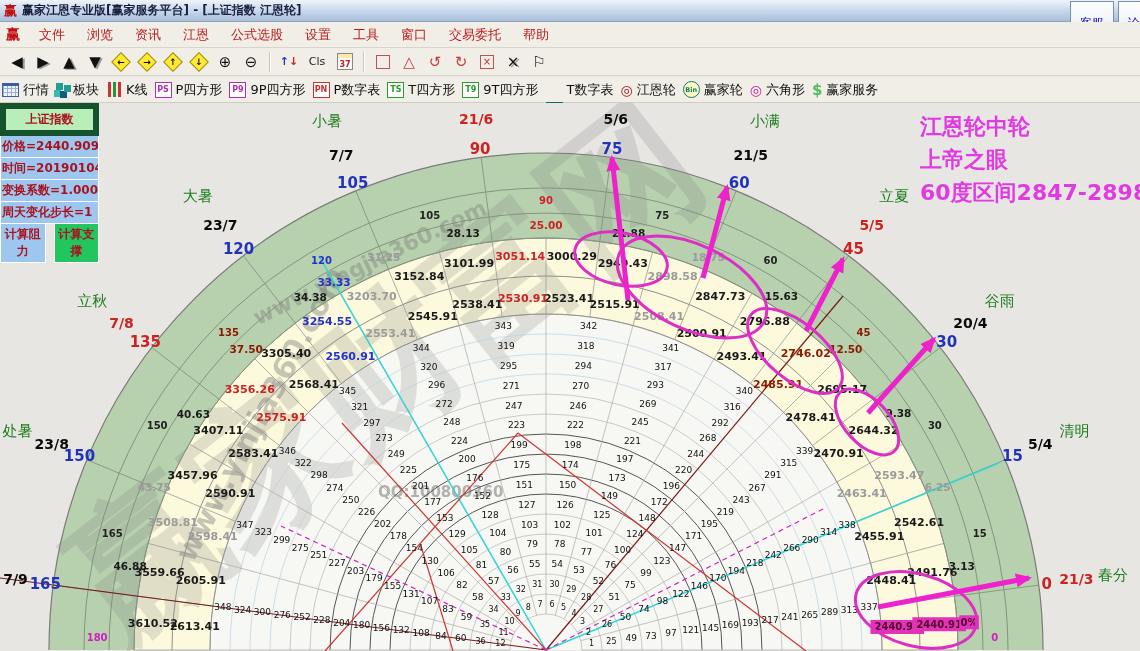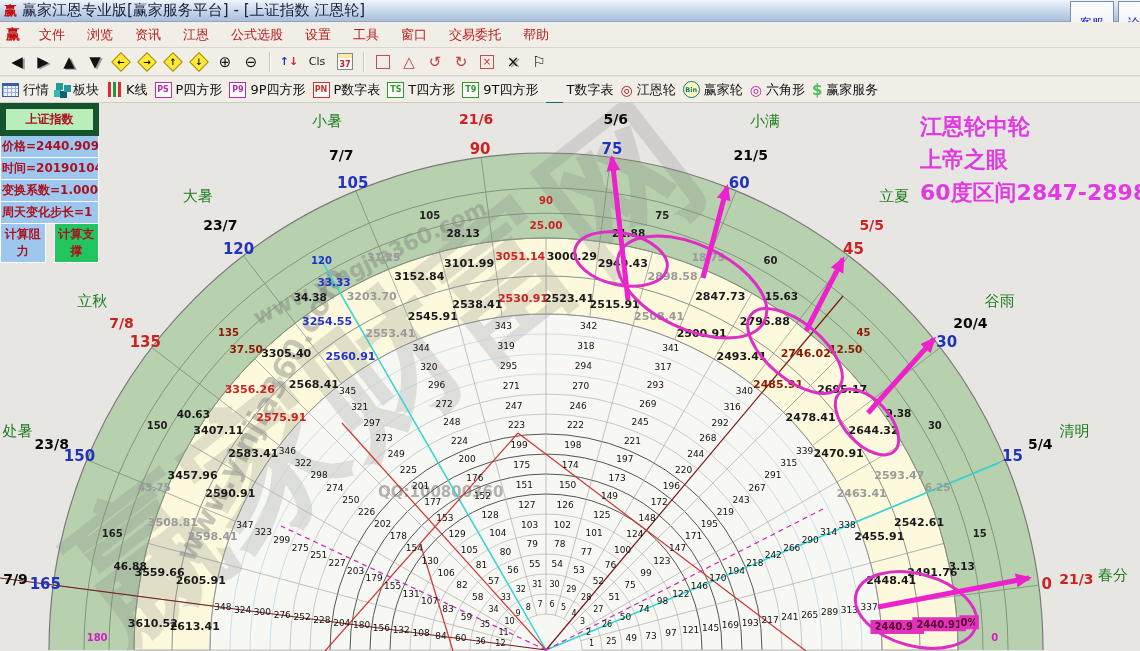--- a/index.html
+++ b/index.html
@@ -1,21 +1,21 @@
 <!DOCTYPE html>
 <html><head>
 <meta charset="utf-8">
 <style>
   html,body{margin:0;padding:0;}
   body{width:1140px;height:651px;overflow:hidden;font-family:"DejaVu Sans","Liberation Sans",sans-serif;background:#e7e6e3;-webkit-font-smoothing:antialiased;}
   #app{position:relative;width:1140px;height:651px;}
   
   #titlebar{position:absolute;top:0;left:0;width:1140px;height:21px;background:linear-gradient(#eef4fb,#c2d3e8 60%,#aabfda);border-bottom:1px solid #8fa3bd;display:flex;align-items:center;}
   .tlogo{color:#c01010;font-weight:bold;font-size:13px;margin:0 5px 0 4px;}
-  #title-text{font-size:15px;font-weight:normal;color:#17213f;white-space:nowrap;}
+  #title-text{font-size:12px;font-weight:bold;color:#17213f;white-space:nowrap;}
   #title-btns{position:absolute;right:-22px;top:1px;display:flex;gap:4px;}
   .tbtn{height:18px;line-height:18px;padding:12px 9px;background:linear-gradient(#fdfdfd,#e7ecf3);border:1px solid #7b8da8;font-size:12px;color:#0000cc;cursor:default;}
   
   #menubar{position:absolute;top:22px;left:0;width:1140px;height:25px;background:#f0eee7;border-bottom:1px solid #d8d5c9;display:flex;align-items:center;}
   .mlogo{color:#c01010;font-weight:bold;font-size:14px;margin:0 8px 0 6px;}
   .menu-item{font-size:13px;color:#b91c1c;padding:0 11px;line-height:25px;}
   
   #toolbar{position:absolute;top:48px;left:0;width:1140px;height:28px;background:#f0eee7;border-bottom:1px solid #d8d5c9;display:flex;align-items:center;gap:4px;padding-left:6px;box-sizing:border-box;}
   .tb-ic{display:inline-flex;align-items:center;justify-content:center;width:22px;height:22px;font-size:15px;color:#111;position:relative;}
   .tb-sep{width:1px;height:20px;background:#c9c5b8;border-right:1px solid #fff;margin:0 3px;}

